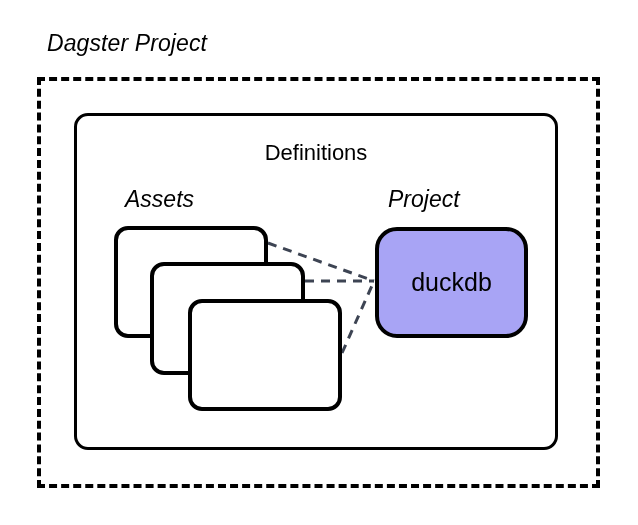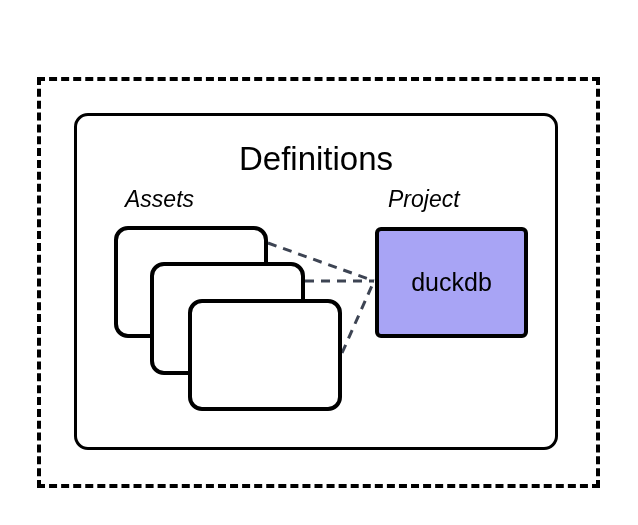--- a/index.html
+++ b/index.html
@@ -56,21 +56,21 @@
     border-radius: 14px;
     background: #ffffff;
   }
 
   .definitions-title {
     position: absolute;
     left: 0;
     right: 0;
     top: 24px;
     text-align: center;
-    font-size: 33px;
+    font-size: 22px;
     font-weight: 400;
     color: #000000;
   }
 
   
   .section-label {
     position: absolute;
     font-size: 23px;
     font-style: italic;
     font-weight: 400;
@@ -94,21 +94,21 @@
 
   
   .resource-box {
     position: absolute;
     left: 375px;
     top: 227px;
     width: 153px;
     height: 111px;
     box-sizing: border-box;
     border: 4px solid #000000;
-    border-radius: 6px;
+    border-radius: 22px;
     display: flex;
     align-items: center;
     justify-content: center;
     z-index: 6;
   }
   .resource-label {
     font-size: 25px;
     font-weight: 400;
     color: #000000;
     line-height: 1;
@@ -123,20 +123,21 @@
     height: 525px;
     z-index: 2;
     pointer-events: none;
   }
 </style>
 </head>
 <body>
 
 <div id="diagram">
 
+  <div class="project-title">Dagster Project</div>
 
   <div class="project-box"></div>
 
   <div class="definitions-box">
     <div class="definitions-title">Definitions</div>
   </div>
 
   <div class="section-label label-assets">Assets</div>
 
   <div class="section-label label-resource">Project</div>

